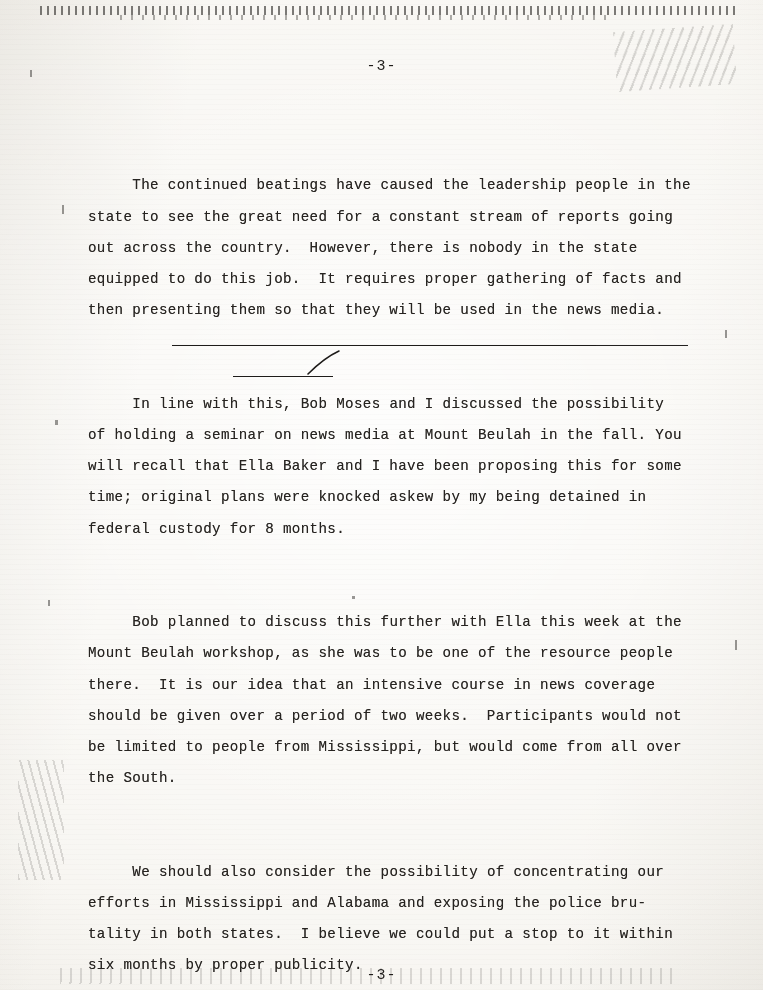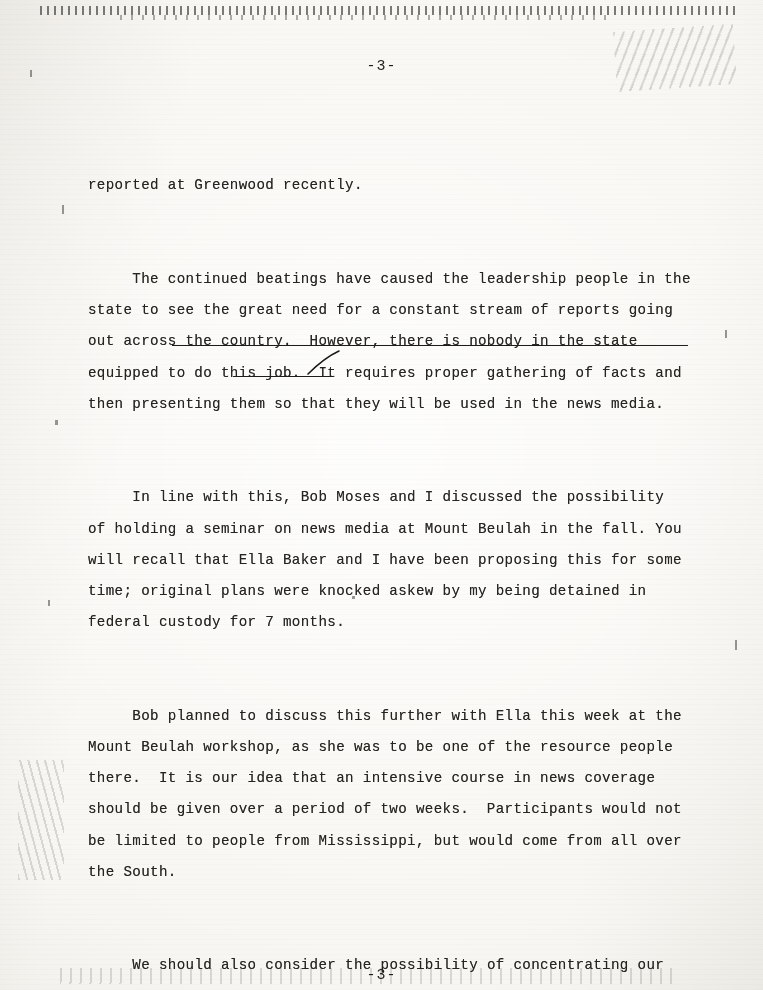--- a/index.html
+++ b/index.html
@@ -189,31 +189,30 @@
   <div class="fleck" style="left:725px;top:330px;width:2px;height:8px;"></div>
   <div class="fleck" style="left:735px;top:640px;width:2px;height:10px;"></div>
   <div class="fleck" style="left:48px;top:600px;width:2px;height:6px;"></div>
   <div class="fleck" style="left:352px;top:596px;width:3px;height:3px;"></div>
 
   <div id="typescript">
 
     <div class="page-number">-3-</div>
 
     <div id="body-text">
-      <p class="para">reported at Greenwood recently.</p>
       <p class="para">     The continued beatings have caused the leadership people in the
 state to see the great need for a constant stream of reports going
 out across the country.  However, there is nobody in the state
 equipped to do this job.  It requires proper gathering of facts and
 then presenting them so that they will be used in the news media.</p>
       <p class="para">     In line with this, Bob Moses and I discussed the possibility
 of holding a seminar on news media at Mount Beulah in the fall. You
 will recall that Ella Baker and I have been proposing this for some
 time; original plans were knocked askew by my being detained in
-federal custody for 7 months.</p>
+federal custody for 8 months.</p>
       <p class="para">     Bob planned to discuss this further with Ella this week at the
 Mount Beulah workshop, as she was to be one of the resource people
 there.  It is our idea that an intensive course in news coverage
 should be given over a period of two weeks.  Participants would not
 be limited to people from Mississippi, but would come from all over
 the South.</p>
       <p class="para">     We should also consider the possibility of concentrating our
 efforts in Mississippi and Alabama and exposing the police bru-
 tality in both states.  I believe we could put a stop to it within
 six months by proper publicity.</p>

